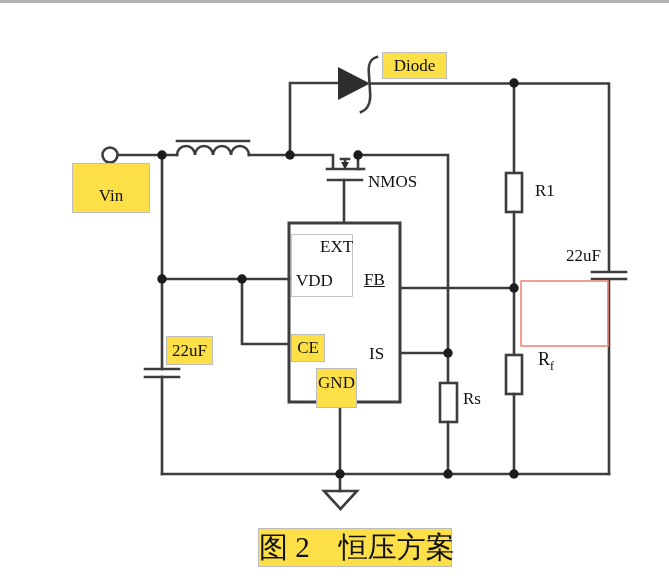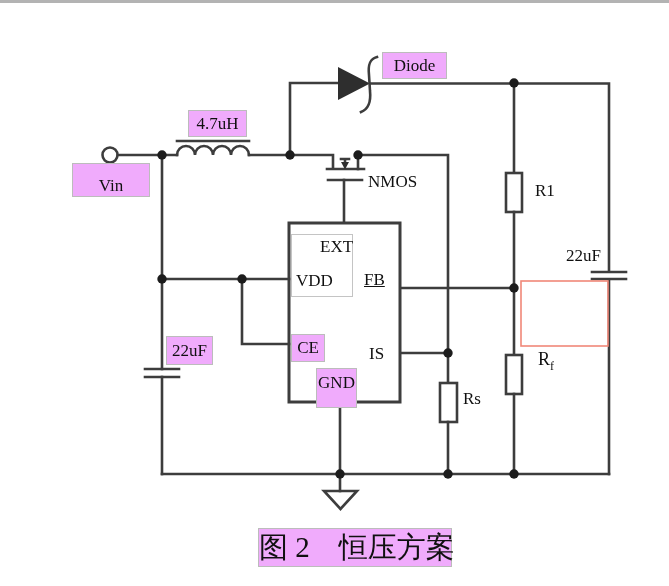--- a/index.html
+++ b/index.html
@@ -3,21 +3,21 @@
 <meta charset="utf-8">
 <style>
   html,body{margin:0;padding:0;background:#fff;}
   #stage{
     position:relative;width:669px;height:586px;background:#ffffff;overflow:hidden;
     font-family:"Liberation Serif", serif;color:#111;
   }
   #page-top-edge{position:absolute;left:0;top:0;width:669px;height:3px;background:#b3b3b3;}
   svg{position:absolute;left:0;top:0;}
   .lbl{position:absolute;font-size:17px;line-height:20px;white-space:nowrap;color:#101010;text-align:right;}
-  .boxed{border:1px solid #bcbcbc;background:#f0abfc;text-align:center;box-sizing:border-box;}
+  .boxed{border:1px solid #bcbcbc;background:#fde047;text-align:center;box-sizing:border-box;}
   .grayrect{position:absolute;border:1px solid #c4c4c4;box-sizing:border-box;background:transparent;}
   .caption{font-size:29px;}
   sub{font-size:12px;}
 </style>
 </head>
 <body>
 
 <div id="stage">
   <div id="page-top-edge"></div>
 
@@ -87,25 +87,24 @@
           <circle cx="448" cy="353" r="4.7"></circle>
         <circle cx="340" cy="474" r="4.7"></circle>
           <circle cx="448" cy="474" r="4.7"></circle>
         <circle cx="514" cy="474" r="4.7"></circle>
       </g>
     </g>
   </svg>
 
   <div class="grayrect" style="left:291px;top:234px;width:62px;height:63px;"></div>
 
-  <div class="lbl boxed" style="left:72px;top:163px;width:78px;height:34px;padding-top:11px;line-height:22px;">
+  <div class="lbl boxed" style="left:72px;top:163px;width:78px;height:50px;padding-top:21px;line-height:22px;">
     <div>Vin</div>
   </div>
 
-  <div class="lbl boxed" style="left:188px;top:110px;width:59px;height:27px;line-height:25px;">4.7uH</div>
 
   <div class="lbl boxed" style="left:382px;top:52px;width:65px;height:27px;line-height:25px;">Diode</div>
 
   <div class="lbl" style="left:368px;top:172px;">NMOS</div>
 
   <div class="lbl" style="left:535px;top:181px;">R1</div>
 
   <div class="lbl" style="left:566px;top:246px;">22uF</div>
 
   <div class="lbl boxed" style="left:166px;top:336px;width:47px;height:29px;line-height:27px;">22uF</div>

